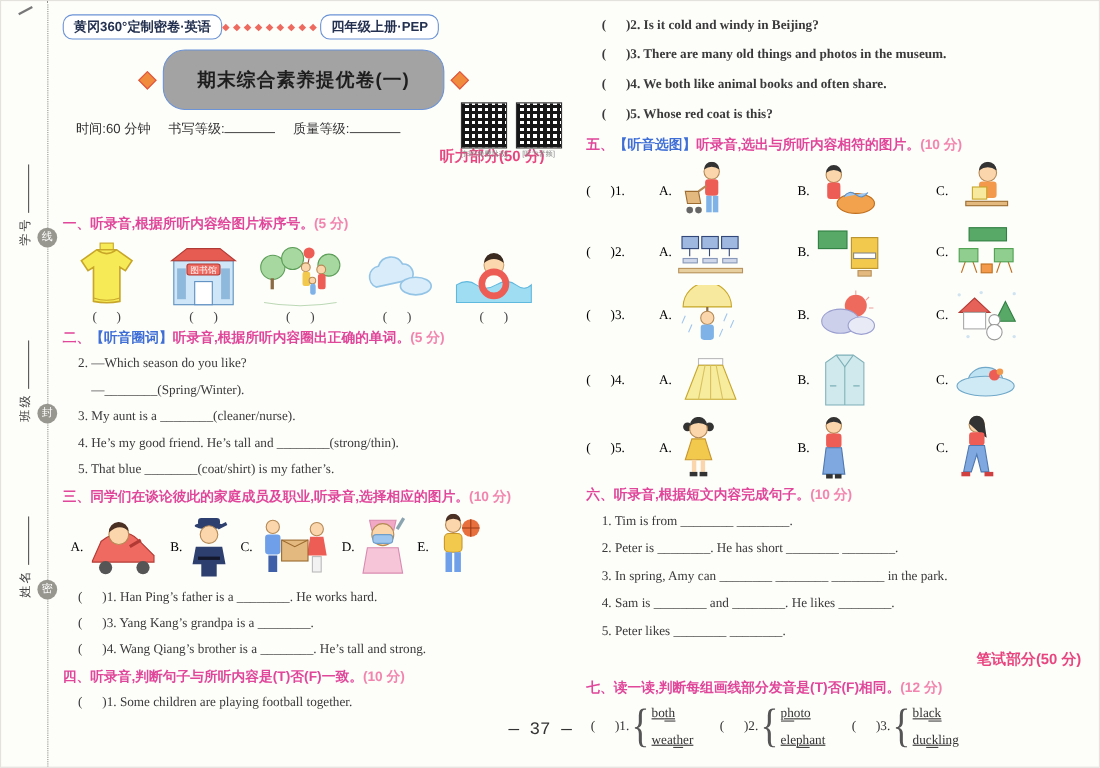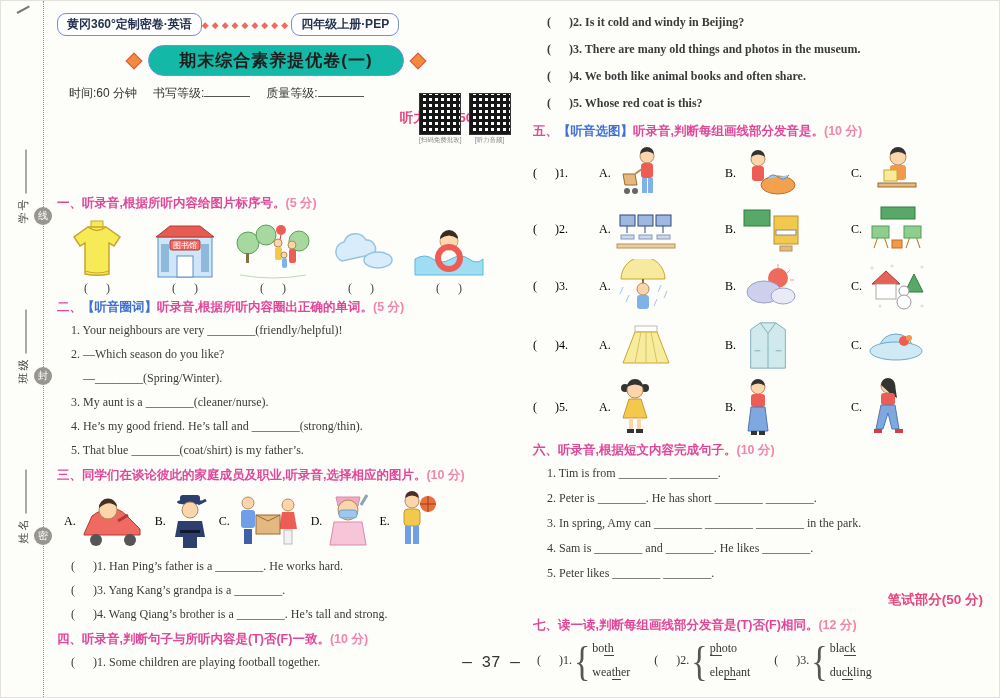--- a/index.html
+++ b/index.html
@@ -17,22 +17,22 @@
              color:#fff;font-size:10px;text-align:center;line-height:18px;}
 
   
   .hdr{position:absolute;left:56px;top:12px;width:438px;}
   .hrow{display:flex;align-items:center;}
   .hbadge{border:1.6px solid #6b93d6;border-radius:9px;padding:2px 9px;font-weight:bold;
           font-size:12px;color:#23304f;background:#fff;white-space:nowrap;}
   .chain{color:#ee6a5e;font-size:9px;letter-spacing:3px;overflow:hidden;white-space:nowrap;}
   .trow{display:flex;align-items:center;justify-content:center;gap:8px;margin-top:9px;}
   .diamond{width:10px;height:10px;background:#f08a3c;border:1.5px solid #e05545;transform:rotate(45deg);flex:none;}
-  .tpill{border:1.6px solid #6b93d6;border-radius:20px;padding:3px 30px;font-weight:bold;
-         font-size:17px;color:#1e1e1e;letter-spacing:1px;background:#14b8a6;white-space:nowrap;}
+  .tpill{border:1.6px solid #6b93d6;border-radius:20px;padding:15px 30px;font-weight:bold;
+         font-size:17px;color:#1e1e1e;letter-spacing:1px;background:#a3a3a3;white-space:nowrap;}
   .inforow{margin-top:9px;font-size:12px;color:#333;display:flex;gap:16px;align-items:center;padding-left:12px;}
   .blank{display:inline-block;width:46px;border-bottom:1px solid #555;height:11px;}
   .parthead{text-align:right;color:#e8457f;font-weight:bold;font-size:13.5px;margin-top:7px;}
 
   
   .qrgrp{position:absolute;left:418px;top:92px;display:flex;gap:7px;}
   .qrbox{width:40px;height:40px;border:1px solid #333;
          background-image:repeating-linear-gradient(90deg,#161616 0 3px,transparent 3px 6px),
                           repeating-linear-gradient(0deg,#161616 0 3px,#fff 3px 6px);}
   .qrcap{font-size:6.5px;color:#888;text-align:center;margin-top:1px;letter-spacing:0;}
@@ -62,21 +62,21 @@
   .srow{display:flex;align-items:center;margin-bottom:5px;}
   .spre{font-family:"Liberation Serif","DejaVu Serif",serif;font-size:12px;white-space:pre;width:66px;flex:none;}
   .scell{width:126px;display:flex;align-items:center;gap:4px;flex:none;}
   .slbl{font-family:"Liberation Serif","DejaVu Serif",serif;font-size:12px;}
 
   
   .grow{display:flex;gap:24px;margin-left:4px;align-items:center;}
   .ggroup{display:flex;align-items:center;font-family:"Liberation Serif","DejaVu Serif",serif;font-size:12px;color:#333;}
   .gpre{white-space:pre;}
   .gbrace{font-size:34px;font-weight:300;color:#555;display:inline-block;transform:scaleY(1.25);margin:0 2px;}
-  .gwords{display:flex;flex-direction:column;gap:9px;}
+  .gwords{display:flex;flex-direction:column;gap:9px;text-decoration:underline;}
   .u{border-bottom:1.2px solid #444;}
 
   .pageno{position:absolute;left:430px;top:653px;width:120px;text-align:center;
           font-family:Liberation Mono, monospace;font-size:16px;color:#333;}
   svg{display:block;margin:0 auto;}
   .optrow svg,.scell svg{margin:0;}
 </style>
 </head>
 <body>
 
@@ -181,21 +181,20 @@
           </svg>
           <div class="brk">(      )</div>
         </div>
       </div>
     </div>
 
     <div>
       <div class="sech">
         <span>二、</span><span class="tag">【听音圈词】</span><span>听录音,根据所听内容圈出正确的单词。</span><span class="score">(5 分)</span>
       </div>
-      <div class="eline">1. Your neighbours are very ________(friendly/helpful)!</div>
       <div class="eline">2. —Which season do you like?</div>
       <div class="eline">    —________(Spring/Winter).</div>
       <div class="eline">3. My aunt is a ________(cleaner/nurse).</div>
       <div class="eline">4. He’s my good friend. He’s tall and ________(strong/thin).</div>
       <div class="eline">5. That blue ________(coat/shirt) is my father’s.</div>
     </div>
 
     <div>
       <div class="sech"><span>三、同学们在谈论彼此的家庭成员及职业,听录音,选择相应的图片。</span><span class="score">(10 分)</span></div>
       <div class="optrow">
@@ -261,21 +260,21 @@
   <div class="colR">
     <div class="s4r">
       <div class="eline">(      )2. Is it cold and windy in Beijing?</div>
       <div class="eline">(      )3. There are many old things and photos in the museum.</div>
       <div class="eline">(      )4. We both like animal books and often share.</div>
       <div class="eline">(      )5. Whose red coat is this?</div>
     </div>
 
     <div>
       <div class="sech">
-        <span>五、</span><span class="tag">【听音选图】</span><span>听录音,判断每组画线部分发音是。</span><span class="score">(10 分)</span>
+        <span>五、</span><span class="tag">【听音选图】</span><span>听录音,选出与所听内容相符的图片。</span><span class="score">(10 分)</span>
       </div>
 
       <div class="srow">
         <span class="spre">(      )1.</span>
         <span class="scell">
             <span class="slbl">A.</span>
           <svg width="60" height="52" viewBox="0 0 60 52">
             <circle cx="32" cy="9" r="7" fill="#fbd6ad" stroke="#b58a55"></circle>
               <path d="M25 7a7 7 0 0 1 14 0q-7-5-14 0z" fill="#333"></path>
             <rect x="26" y="16" width="12" height="15" rx="3" fill="#ee5d55"></rect>

